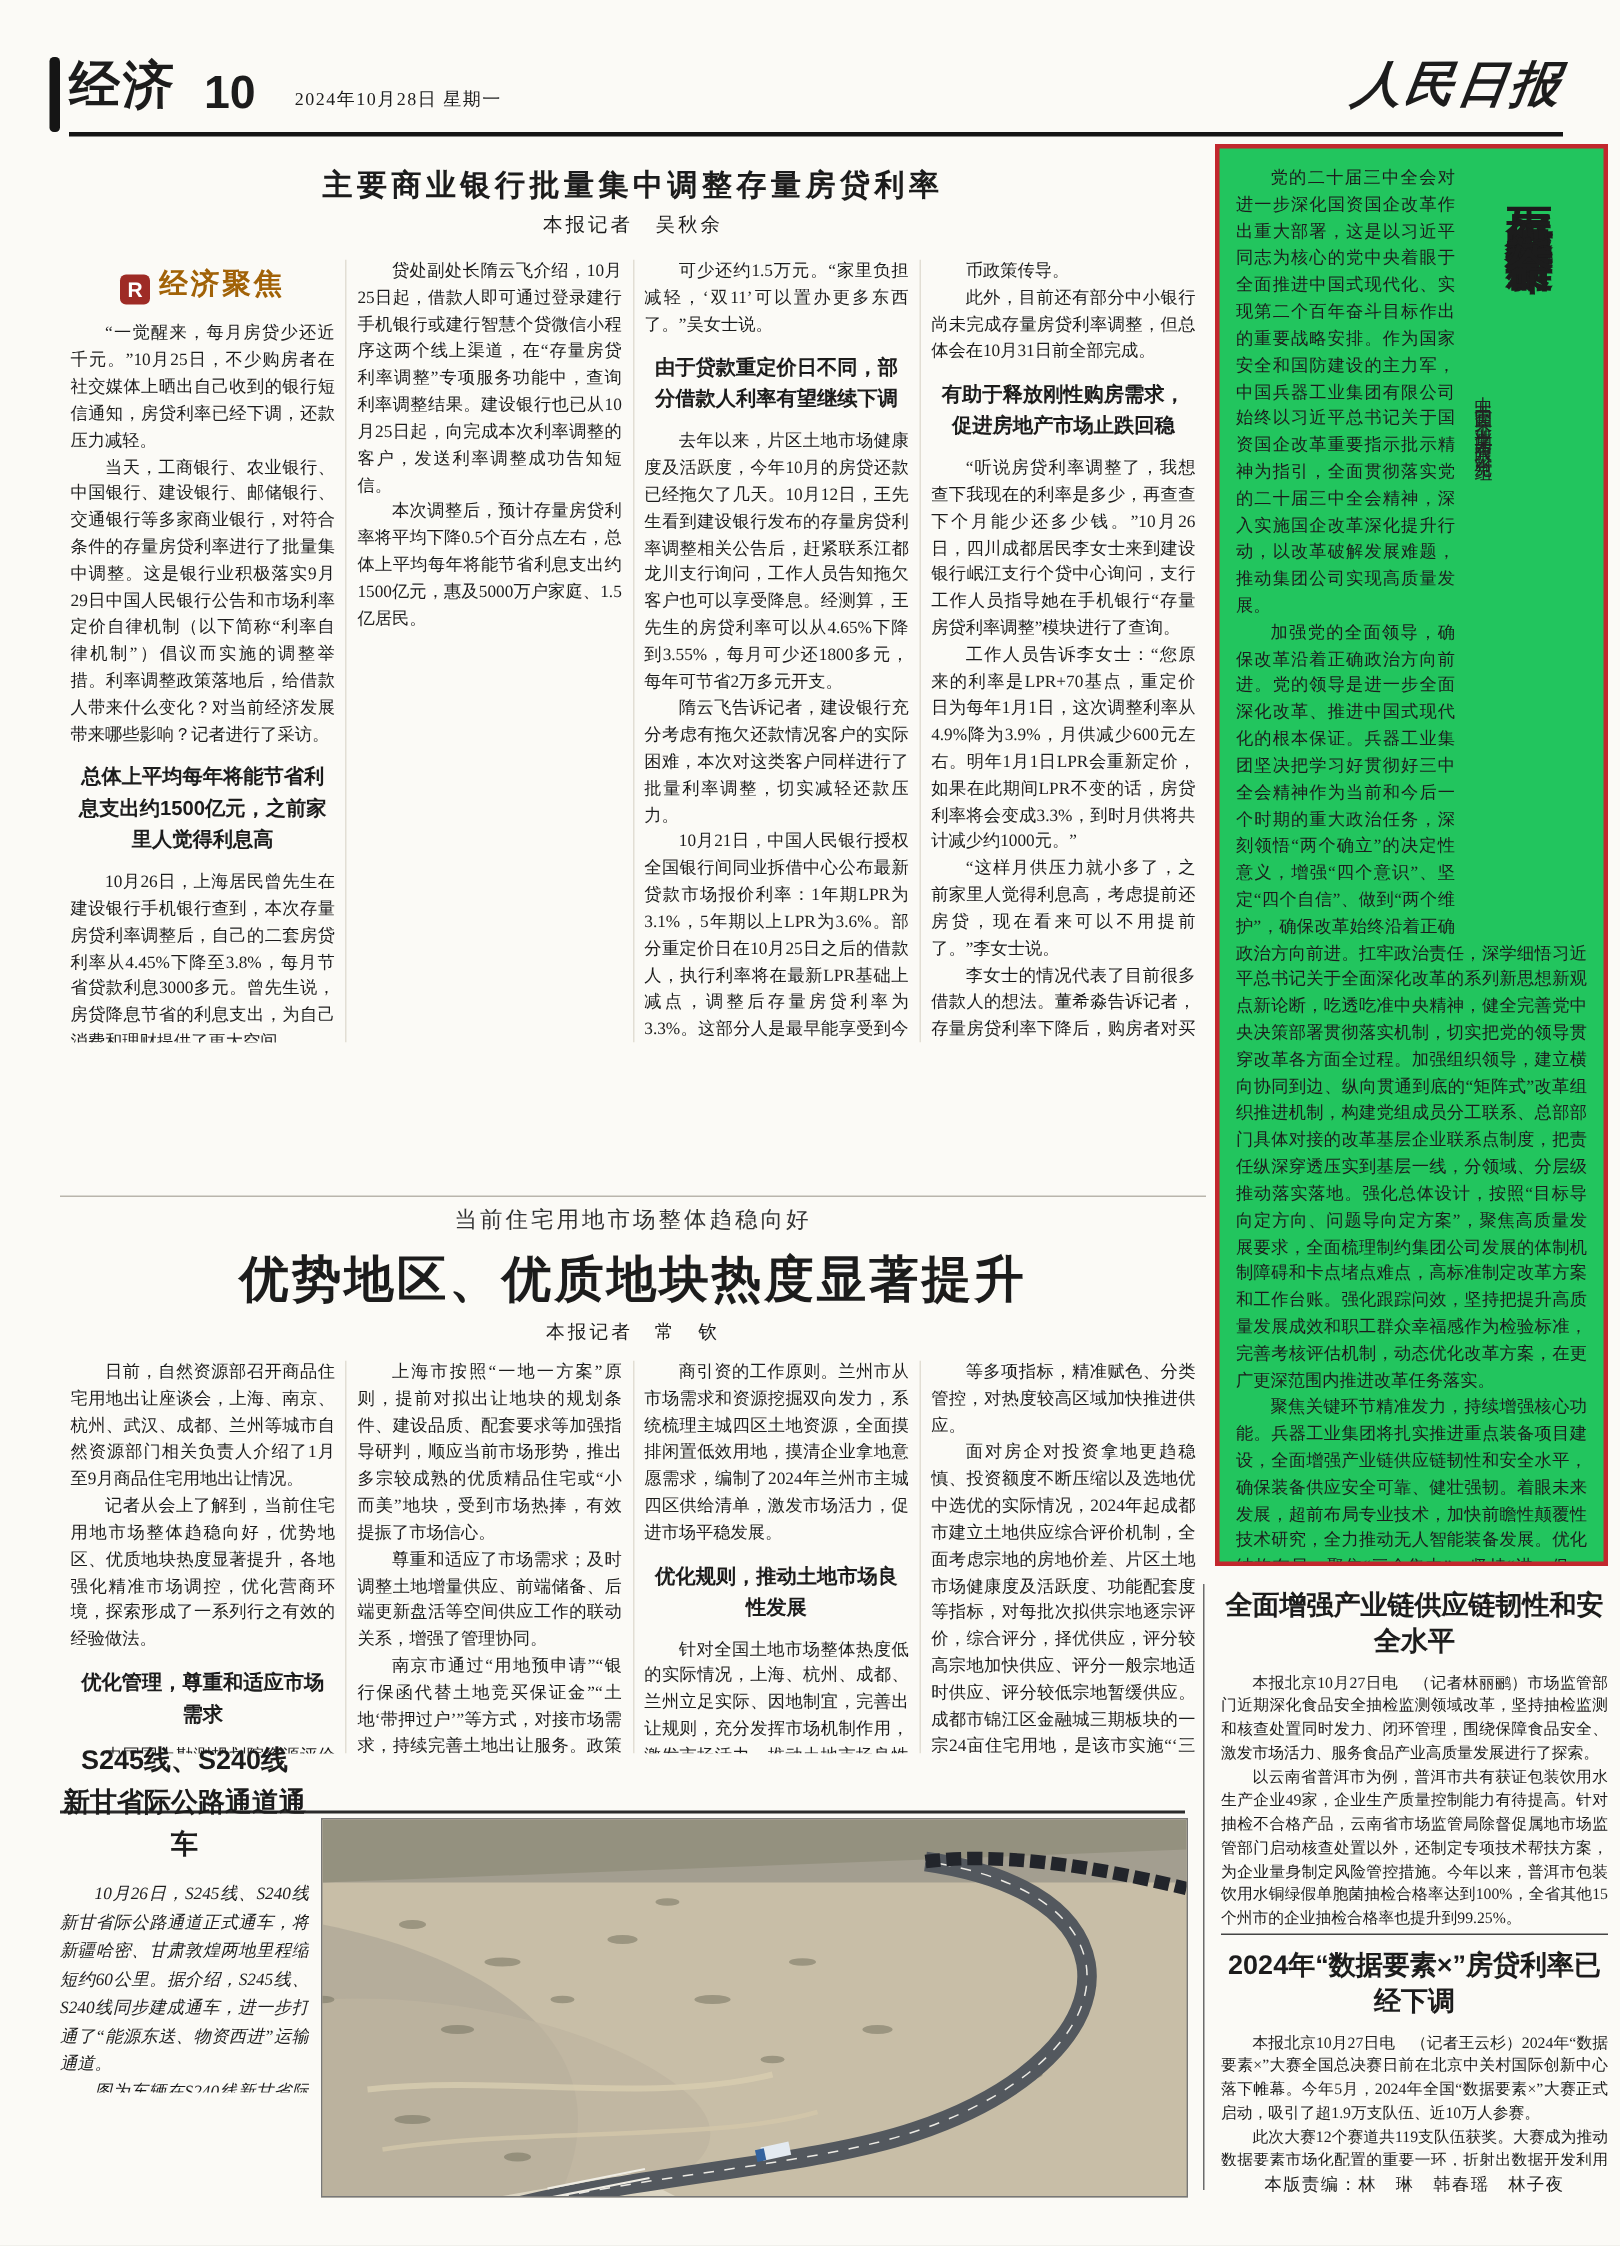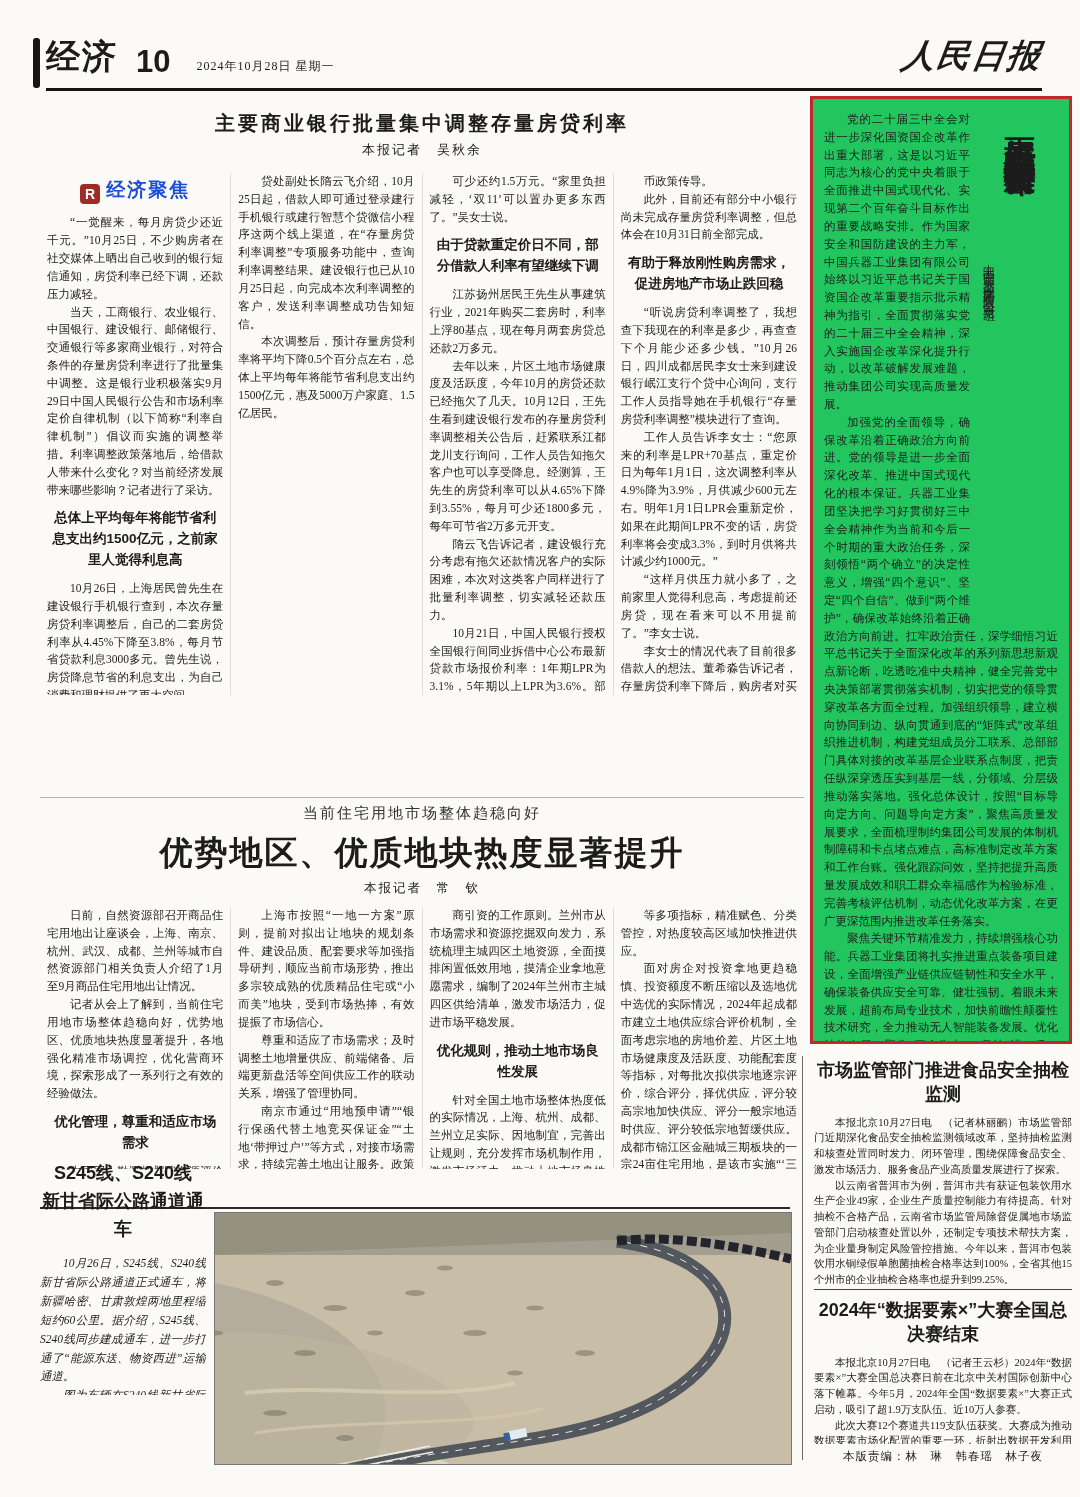--- a/index.html
+++ b/index.html
@@ -19,21 +19,21 @@
   .col{flex:1;font-size:11.5px;line-height:1.55;text-align:justify;overflow:hidden;padding:0 7px;}
   .col + .col{border-left:1px solid #e2ded4;}
   
   .top-story{position:absolute;left:40px;top:96px;width:764px;height:698px;}
   .kicker{text-align:center;font-family:"Liberation Sans","DejaVu Sans",sans-serif;font-weight:700;font-size:20px;letter-spacing:3px;margin-top:14px;}
   .headline{text-align:center;font-family:"Liberation Sans","DejaVu Sans",sans-serif;font-weight:900;font-size:45px;letter-spacing:5px;margin:12px 0 6px;}
   .byline{text-align:center;font-size:13px;margin:4px 0 14px;letter-spacing:2px;}
   .top-story .cols{height:522px;}
   .focus-tag{text-align:center;margin:2px 0 10px;}
   .focus-r{display:inline-block;width:20px;height:20px;background:#9e2b25;color:#fff;border-radius:4px;font-family:"Liberation Sans","DejaVu Sans",sans-serif;font-weight:900;font-size:14px;line-height:20px;text-align:center;margin-right:6px;vertical-align:-3px;}
-  .focus-label{color:#1d4ed8;font-family:"Liberation Sans","DejaVu Sans",sans-serif;font-weight:900;font-size:19px;letter-spacing:2px;}
+  .focus-label{color:#a16207;font-family:"Liberation Sans","DejaVu Sans",sans-serif;font-weight:900;font-size:19px;letter-spacing:2px;}
   .core-box{background:#eff1f3;border:1px solid #c6cad1;padding:10px 11px 12px;margin-bottom:10px;}
   .core-title{font-family:"Liberation Sans","DejaVu Sans",sans-serif;font-weight:700;font-size:16px;letter-spacing:2px;}
   .core-rule{height:3px;background:#99a0aa;margin:7px 0 9px;}
   .core-body{font-size:12px;line-height:1.75;text-indent:2em;text-align:justify;margin:0;}
   
   .red-box{position:absolute;left:810px;top:96px;width:262px;height:948px;box-sizing:border-box;border:3px solid #c2272d;background:#22c55e;padding:12px 11px;overflow:hidden;}
   .vblock{float:right;width:78px;height:500px;margin:2px 0 10px 10px;display:flex;}
   .vattr{writing-mode:vertical-rl;font-size:12px;letter-spacing:3px;padding-top:142px;color:#222;}
   .vtitle{writing-mode:vertical-rl;font-family:"Liberation Sans","DejaVu Sans",sans-serif;font-weight:900;font-size:32px;line-height:1.1;letter-spacing:2px;margin-left:5px;}
   .red-body{font-size:11.5px;line-height:1.55;text-align:justify;}
@@ -90,21 +90,20 @@
       </div>
       <div class="col">
         <div>
             <p class="para">贷处副处长隋云飞介绍，10月25日起，借款人即可通过登录建行手机银行或建行智慧个贷微信小程序这两个线上渠道，在“存量房贷利率调整”专项服务功能中，查询利率调整结果。建设银行也已从10月25日起，向完成本次利率调整的客户，发送利率调整成功告知短信。</p>
             <p class="para">本次调整后，预计存量房贷利率将平均下降0.5个百分点左右，总体上平均每年将能节省利息支出约1500亿元，惠及5000万户家庭、1.5亿居民。</p>
           </div>
       </div>
       <div class="col">
           <p class="para">可少还约1.5万元。“家里负担减轻，‘双11’可以置办更多东西了。”吴女士说。</p>
           <p class="subhead">由于贷款重定价日不同，部分借款人利率有望继续下调</p>
-          <p class="para">江苏扬州居民王先生从事建筑行业，2021年购买二套房时，利率上浮80基点，现在每月两套房贷总还款2万多元。</p>
           <p class="para">去年以来，片区土地市场健康度及活跃度，今年10月的房贷还款已经拖欠了几天。10月12日，王先生看到建设银行发布的存量房贷利率调整相关公告后，赶紧联系江都龙川支行询问，工作人员告知拖欠客户也可以享受降息。经测算，王先生的房贷利率可以从4.65%下降到3.55%，每月可少还1800多元，每年可节省2万多元开支。</p>
           <p class="para">隋云飞告诉记者，建设银行充分考虑有拖欠还款情况客户的实际困难，本次对这类客户同样进行了批量利率调整，切实减轻还款压力。</p>
           <p class="para">10月21日，中国人民银行授权全国银行间同业拆借中心公布最新贷款市场报价利率：1年期LPR为3.1%，5年期以上LPR为3.6%。部分重定价日在10月25日之后的借款人，执行利率将在最新LPR基础上减点，调整后存量房贷利率为3.3%。这部分人是最早能享受到今年LPR下降利好的群体，而其他借款人等到下个重定价日时，房贷利率有望继续下降。</p>
         </div>
       <div class="col">
           <p class="para">币政策传导。</p>
           <p class="para">此外，目前还有部分中小银行尚未完成存量房贷利率调整，但总体会在10月31日前全部完成。</p>
           <p class="subhead">有助于释放刚性购房需求，促进房地产市场止跌回稳</p>
           <p class="para">“听说房贷利率调整了，我想查下我现在的利率是多少，再查查下个月能少还多少钱。”10月26日，四川成都居民李女士来到建设银行岷江支行个贷中心询问，支行工作人员指导她在手机银行“存量房贷利率调整”模块进行了查询。</p>
           <p class="para">工作人员告诉李女士：“您原来的利率是LPR+70基点，重定价日为每年1月1日，这次调整利率从4.9%降为3.9%，月供减少600元左右。明年1月1日LPR会重新定价，如果在此期间LPR不变的话，房贷利率将会变成3.3%，到时月供将共计减少约1000元。”</p>
@@ -199,29 +198,29 @@
         <rect x="293" y="216" width="19" height="9" fill="#e3eaf1"></rect>
         <rect x="289" y="217" width="6" height="8" fill="#33639f"></rect>
       </g>
       <path d="M150,246 L215,233" stroke="#f0ede4" stroke-width="1.5" fill="none"></path>
       <path d="M152,252 L218,239" stroke="#f0ede4" stroke-width="1.5" fill="none"></path>
     </svg>
   </div>
 
   <div class="vdivider"></div>
   <div class="brief food">
-    <div class="art-title">市场监管部门推进食品安全抽检监测</div>
+    <div class="art-title">全面增强产业链供应链韧性和安全水平</div>
     <div>
         <p class="para">本报北京10月27日电　（记者林丽鹂）市场监管部门近期深化食品安全抽检监测领域改革，坚持抽检监测和核查处置同时发力、闭环管理，围绕保障食品安全、激发市场活力、服务食品产业高质量发展进行了探索。</p>
         <p class="para">以云南省普洱市为例，普洱市共有获证包装饮用水生产企业49家，企业生产质量控制能力有待提高。针对抽检不合格产品，云南省市场监管局除督促属地市场监管部门启动核查处置以外，还制定专项技术帮扶方案，为企业量身制定风险管控措施。今年以来，普洱市包装饮用水铜绿假单胞菌抽检合格率达到100%，全省其他15个州市的企业抽检合格率也提升到99.25%。</p>
       </div>
   </div>
   <div class="hdivider"></div>
   <div class="brief contest">
-    <div class="art-title">2024年“数据要素×”大赛全国总决赛结束</div>
+    <div class="art-title">2024年“数据要素×”房贷利率已经下调</div>
     <div>
         <p class="para">本报北京10月27日电　（记者王云杉）2024年“数据要素×”大赛全国总决赛日前在北京中关村国际创新中心落下帷幕。今年5月，2024年全国“数据要素×”大赛正式启动，吸引了超1.9万支队伍、近10万人参赛。</p>
         <p class="para">此次大赛12个赛道共119支队伍获奖。大赛成为推动数据要素市场化配置的重要一环，折射出数据开发利用的新风貌、新发展。公共数据引领作用逐步显现，超过65%的参赛项目融合利用了公共数据资源；数据流通趋势显现，除利用自主采集数据外，购买或交换数据的企业占比超过50%；企业数据意识明显增强，传统企业也在不断加大数据治理力度，为数据要素价值化创造条件。</p>
       </div>
   </div>
   <div class="editors">本版责编：林　琳　韩春瑶　林子夜</div>
 
 </div>
 
 </body></html>

